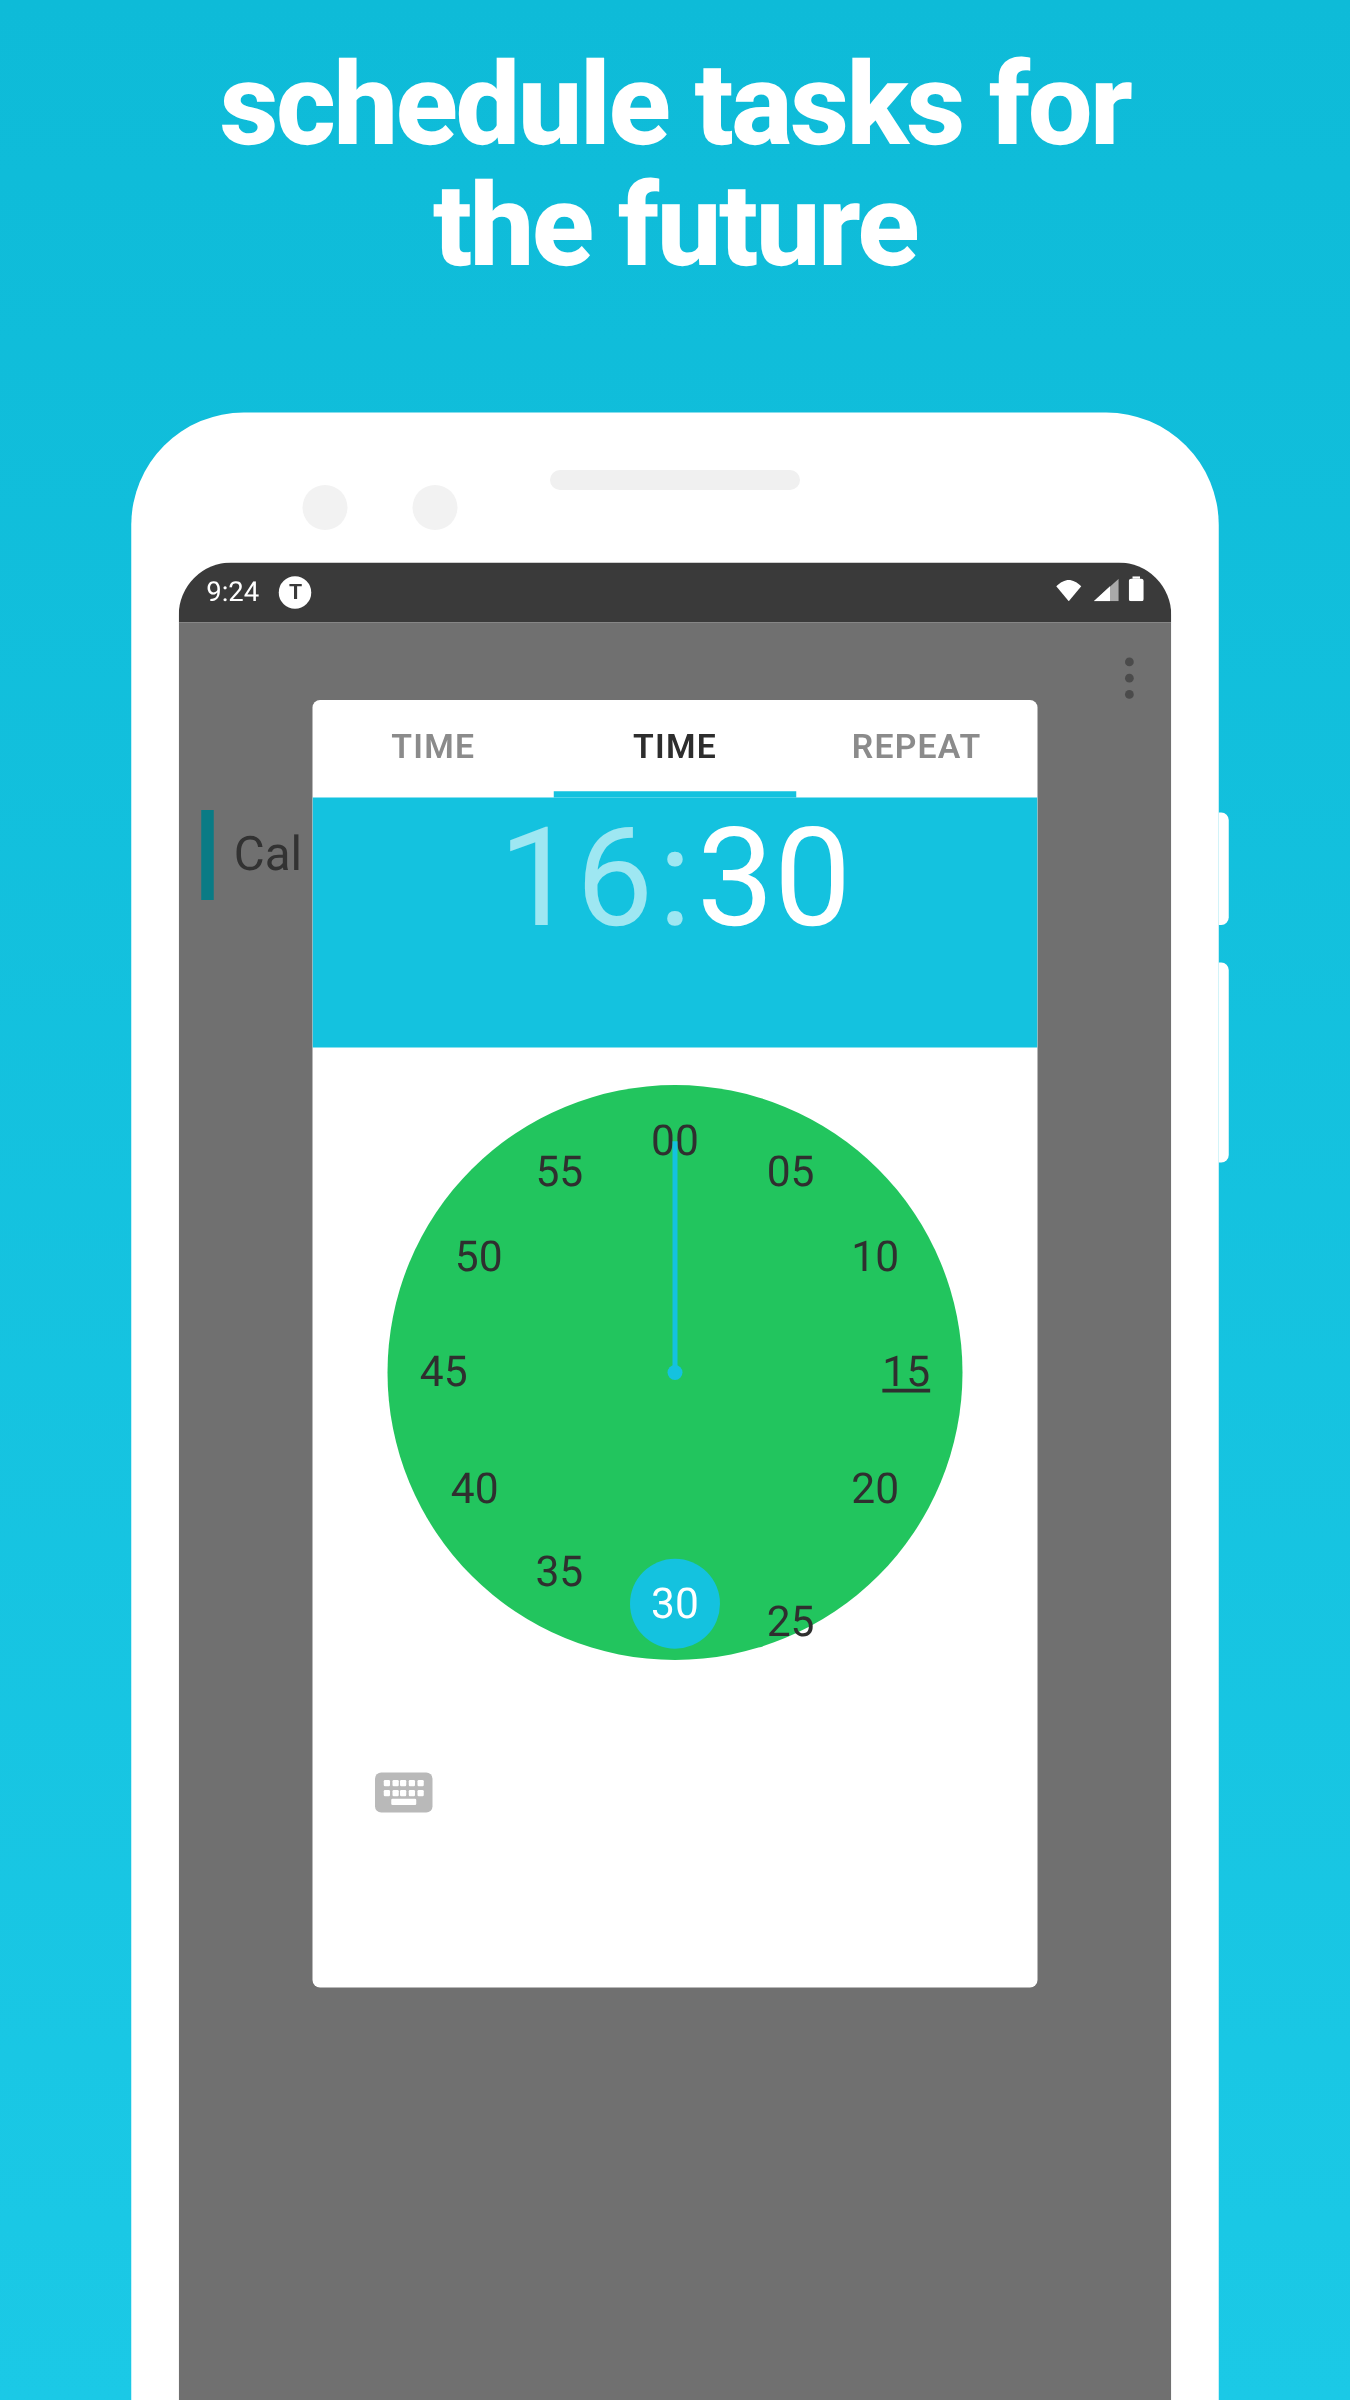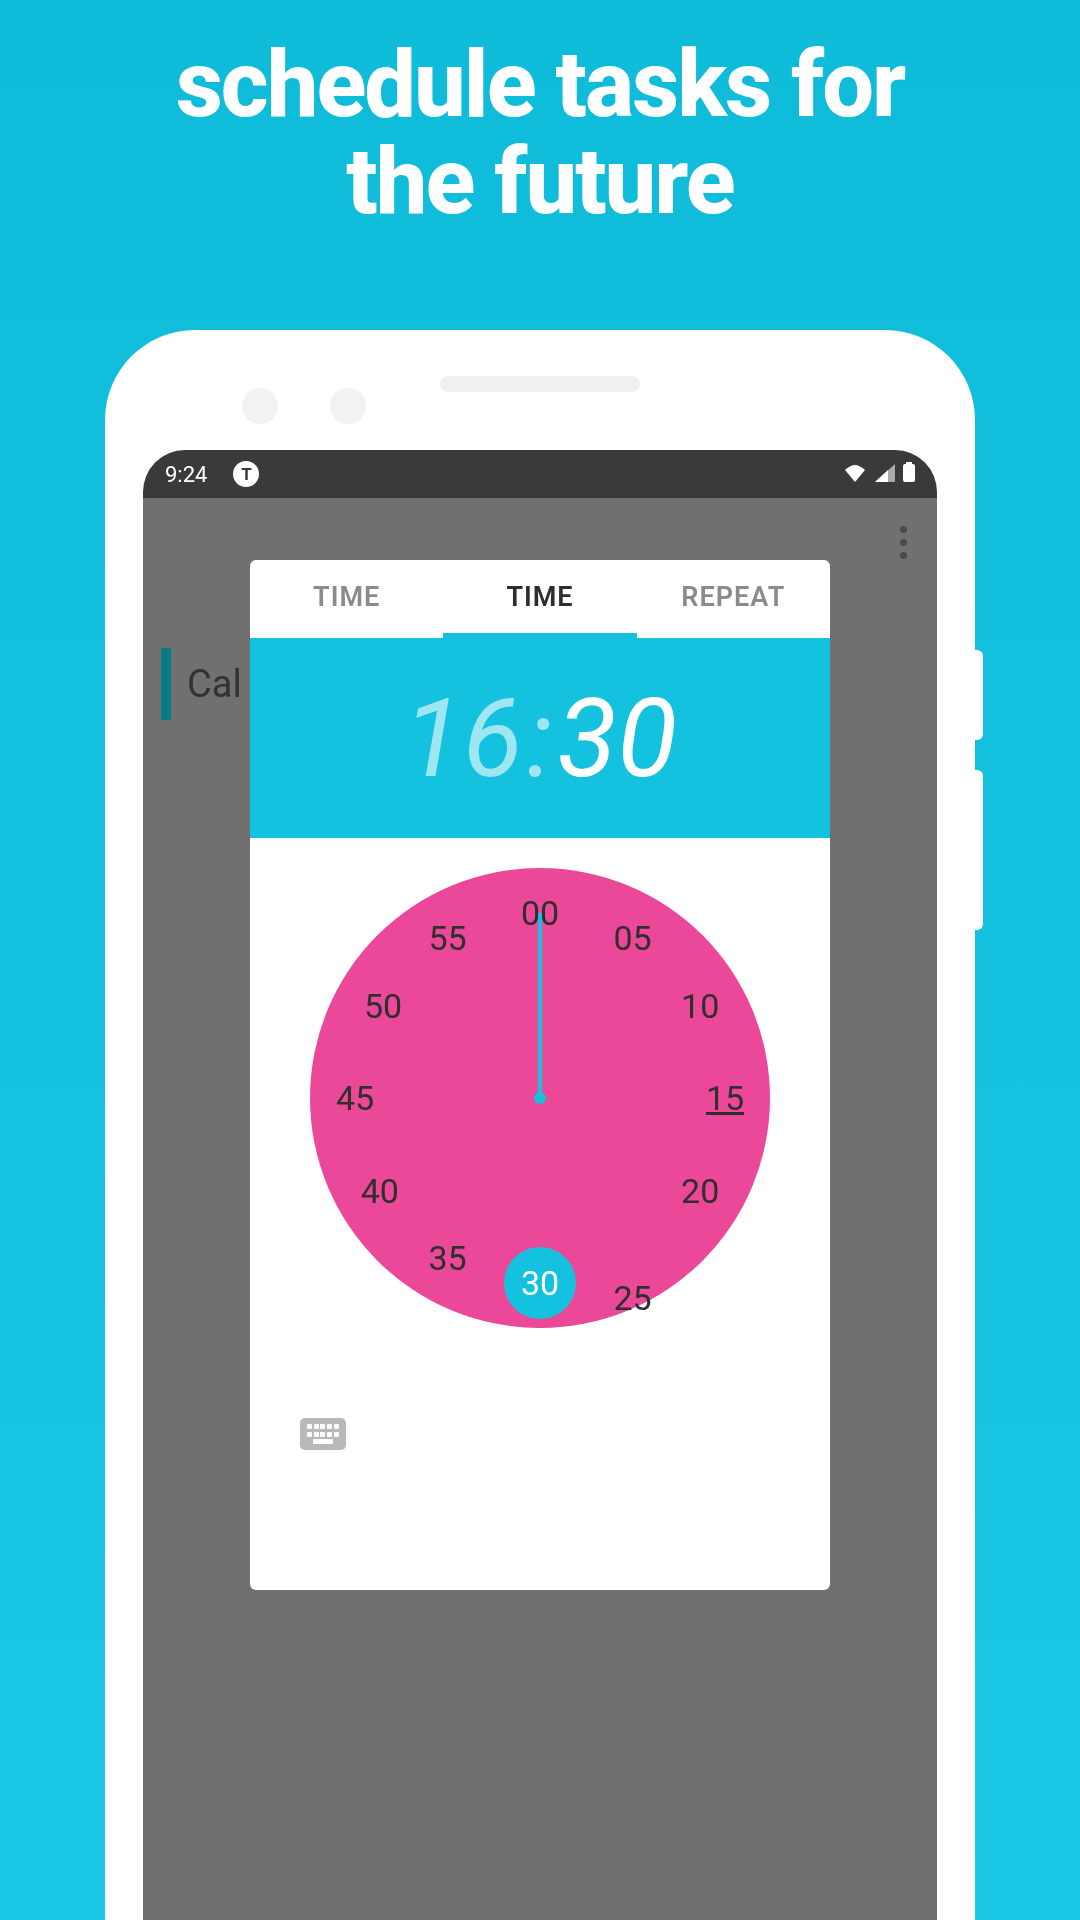--- a/index.html
+++ b/index.html
@@ -66,21 +66,21 @@
   .status-bar {
     height: 48px;
     background: #3a3a3a;
     display: flex;
     align-items: center;
     justify-content: space-between;
     padding: 0 22px;
     color: #fff;
     font-size: 22px;
   }
-  .status-left { display: flex; align-items: center; gap: 26px; }
+  .status-left { display: flex; align-items: center; gap: 16px; }
   .status-badge {
     width: 26px; height: 26px;
     background: #fff;
     color: #3a3a3a;
     border-radius: 50%;
     display: flex; align-items: center; justify-content: center;
     font-weight: 700;
     font-size: 17px;
   }
   .status-right { display: flex; align-items: center; gap: 8px; }
@@ -124,36 +124,35 @@
     font-size: 27px;
     font-weight: 600;
     color: #8b8b8b;
     letter-spacing: 1px;
     border-bottom: 5px solid transparent;
   }
   .tab.active { color: #2d2d2d; border-bottom-color: #14c2df; }
   .time-display {
     background: #14c2df;
     height: 200px;
-    display: flex; align-items: center; justify-content: center;
+    display: flex; justify-content: center;
     font-size: 110px;
     font-weight: 400;
     color: #fff;
-    font-style: italic;
   }
   .time-display .hour { color: #9ee7f2; }
   .time-display .colon { color: #9ee7f2; margin: 0 4px; }
   .clock-area {
     padding: 30px 0 20px;
     display: flex; justify-content: center;
     position: relative;
   }
   .clock-face {
     width: 460px; height: 460px;
-    background: #ec4899;
+    background: #22c55e;
     border-radius: 50%;
     position: relative;
   }
   .clock-num {
     position: absolute;
     width: 60px; height: 44px;
     display: flex; align-items: center; justify-content: center;
     font-size: 34px;
     color: #2f2f2f;
     transform: translate(-50%, -50%);

